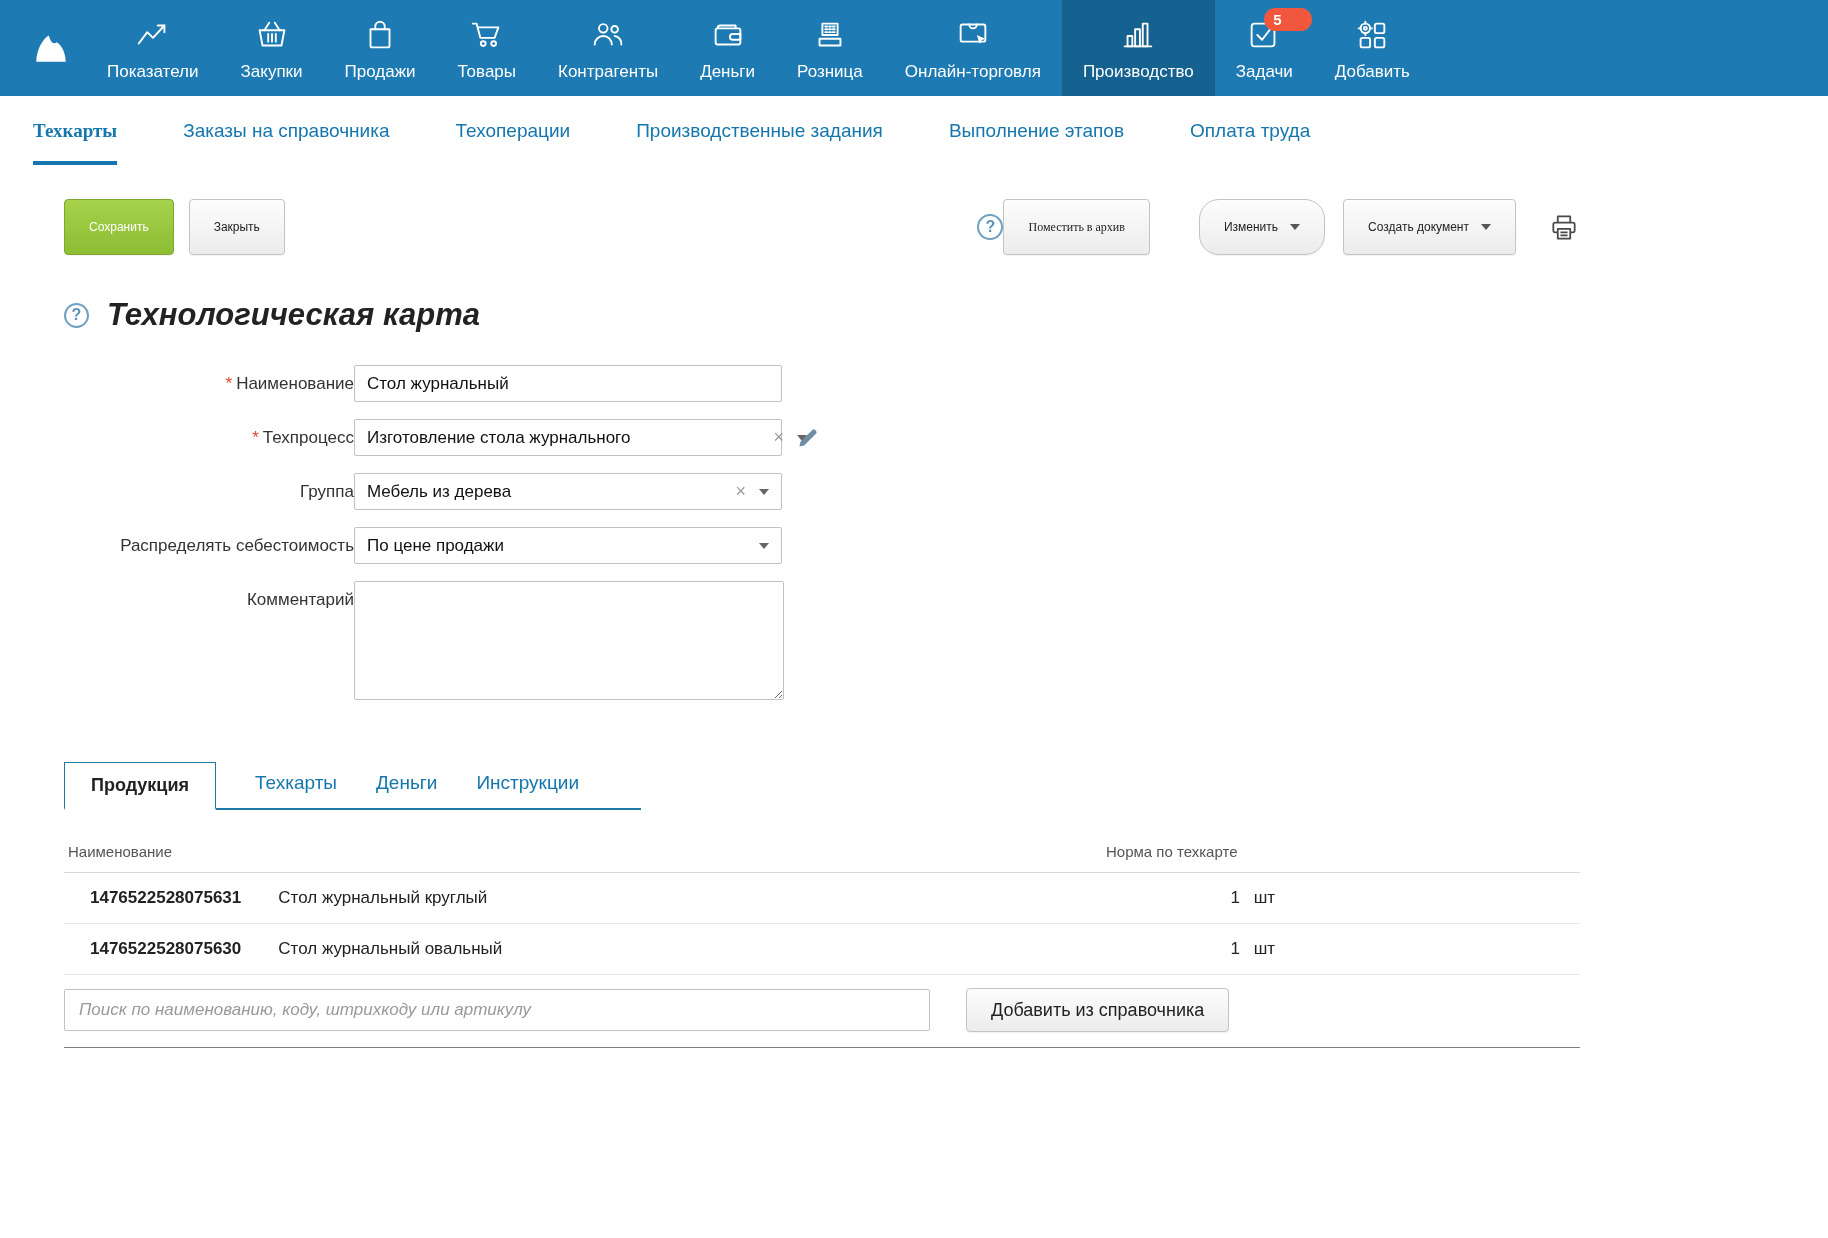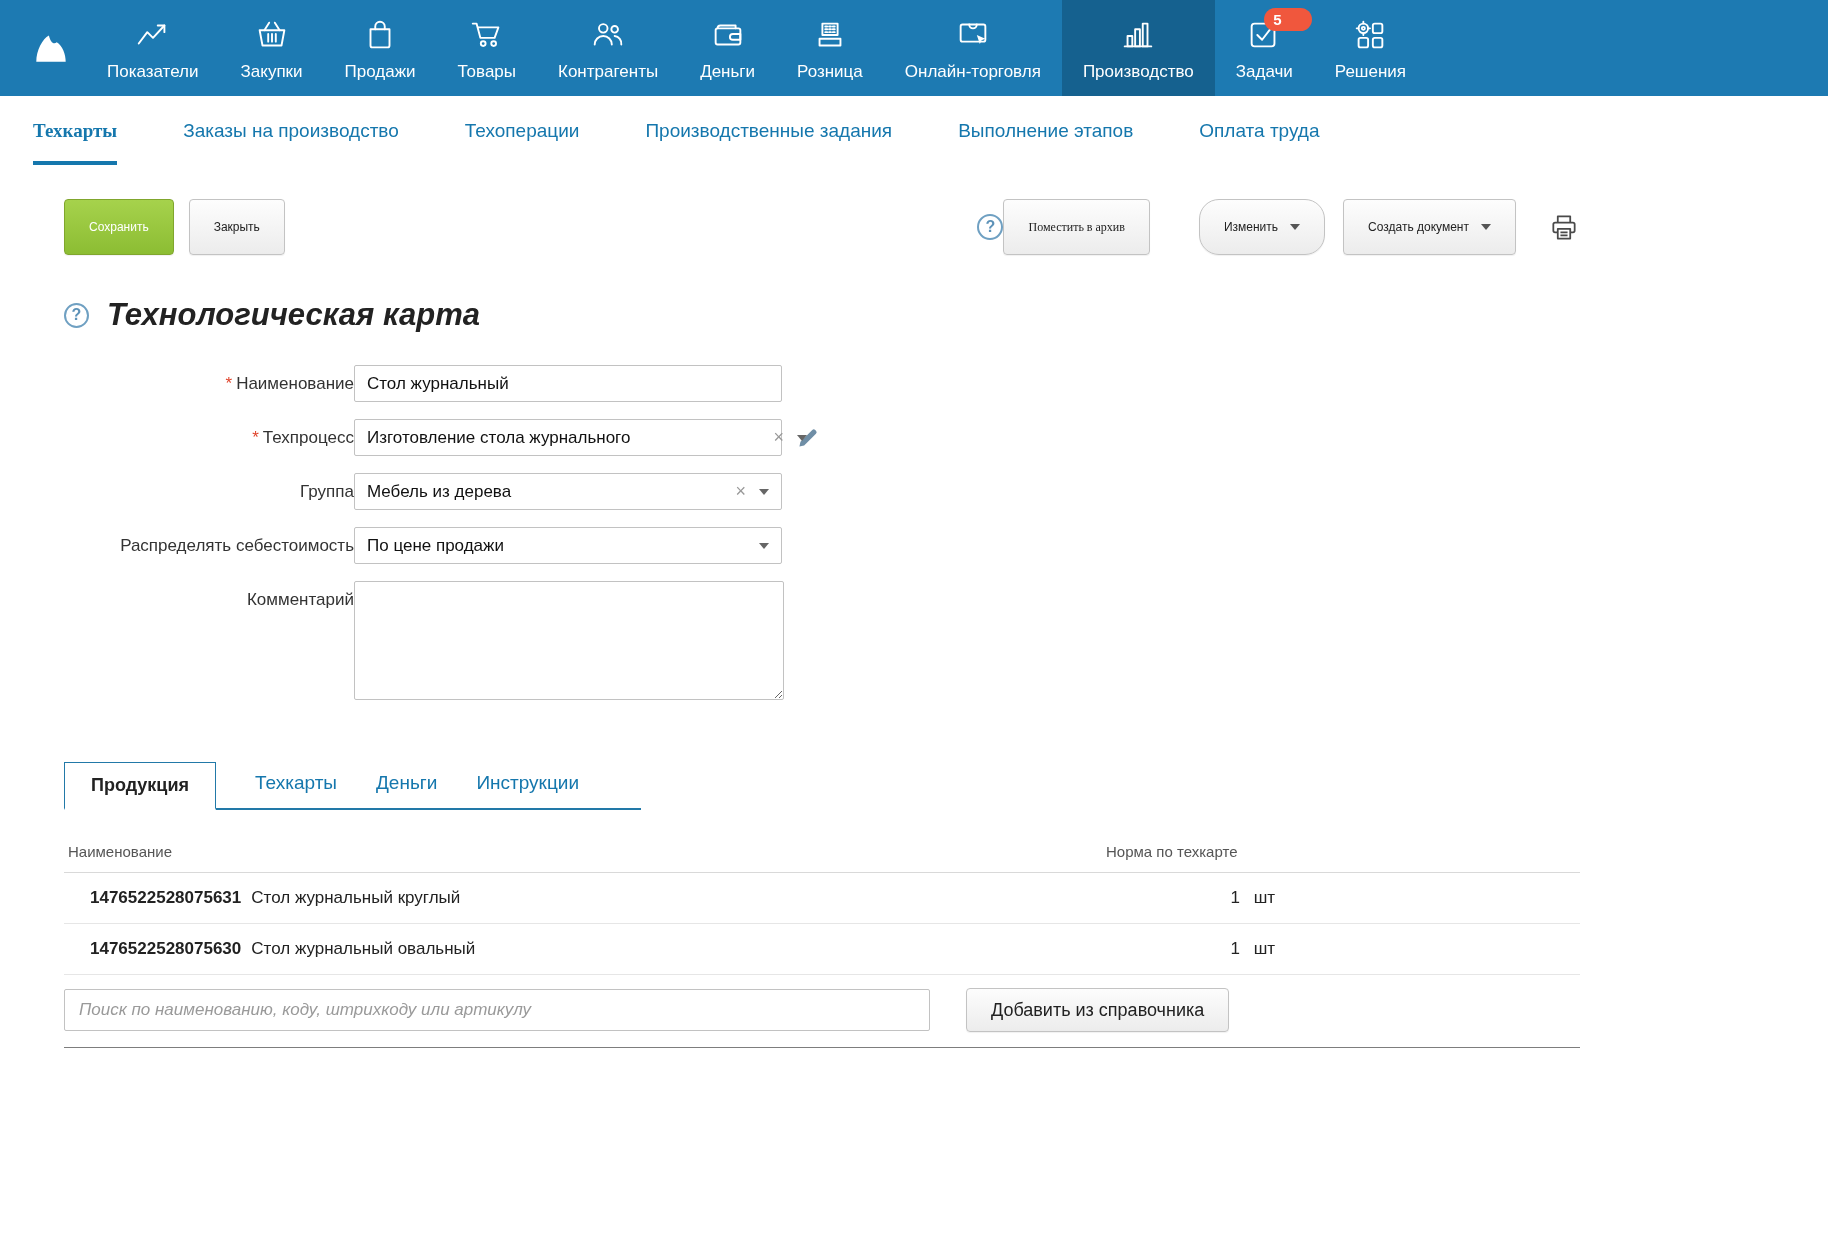--- a/index.html
+++ b/index.html
@@ -76,21 +76,21 @@
     margin-bottom:-2px;padding:12px 26px;font-size:18px;font-weight:bold;color:#222;cursor:pointer;}
   .tab-link{font-size:19px;color:var(--link_blue,#1577ad);text-decoration:none;margin-left:39px;
     padding-bottom:14px;cursor:pointer;}
 
   
   .products{margin-top:20px;width:1516px;}
   .phead{display:flex;font-size:15px;color:#555;padding:13px 0 12px 4px;border-bottom:1px solid #d9d9d9;}
   .col-name{flex:1;}
   .col-norm{width:474px;flex:none;}
   .prow{display:flex;align-items:center;height:51px;border-bottom:1px solid #e6e6e6;font-size:17px;cursor:pointer;}
-  .prow .col-name{display:flex;align-items:center;}
+  .prow .col-name{display:flex;align-items:center;gap:27px;}
   .pcode{font-weight:bold;margin:0 10px 0 26px;}
   .qty{display:inline-block;width:134px;text-align:right;}
   .unit{margin-left:9px;}
   .psearch{display:flex;align-items:center;margin-top:13px;padding-bottom:15px;border-bottom:1px solid #7d7d7d;}
   .search-input{width:866px;height:42px;border:1px solid #c2c2c2;border-radius:2px;padding:0 14px;
     font-size:17px;font-family:inherit;color:#111;}
   .search-input::placeholder{font-style:italic;color:#9a9a9a;}
   .btn-add{margin-left:36px;font-size:18px;height:44px;}
 </style>
 </head>
@@ -219,27 +219,27 @@
       <span class="icon-wrap">
         <svg width="38" height="38" viewBox="0 0 40 40">
             <circle cx="13" cy="13" r="5"></circle>
             <circle cx="13" cy="13" r="1.6"></circle>
             <path d="M13,6 v2 M13,18 v2 M6,13 h2 M18,13 h2"></path>
             <rect x="23" y="8" width="10" height="10" rx="2"></rect>
             <rect x="8" y="23" width="10" height="10" rx="2"></rect>
             <rect x="23" y="23" width="10" height="10" rx="2"></rect>
           </svg>
       </span>
-      <span>Решения</span>
+      <span>Добавить</span>
     </a>
   </header>
 
   <nav class="subnav">
     <a class="subnav-item active">Техкарты</a>
-    <a class="subnav-item">Заказы на производство</a>
+    <a class="subnav-item">Заказы на справочника</a>
     <a class="subnav-item">Техоперации</a>
     <a class="subnav-item">Производственные задания</a>
     <a class="subnav-item">Выполнение этапов</a>
     <a class="subnav-item">Оплата труда</a>
   </nav>
 
   <div class="content">
 
     <div class="toolbar">
       <button class="btn btn-green">Сохранить</button>

